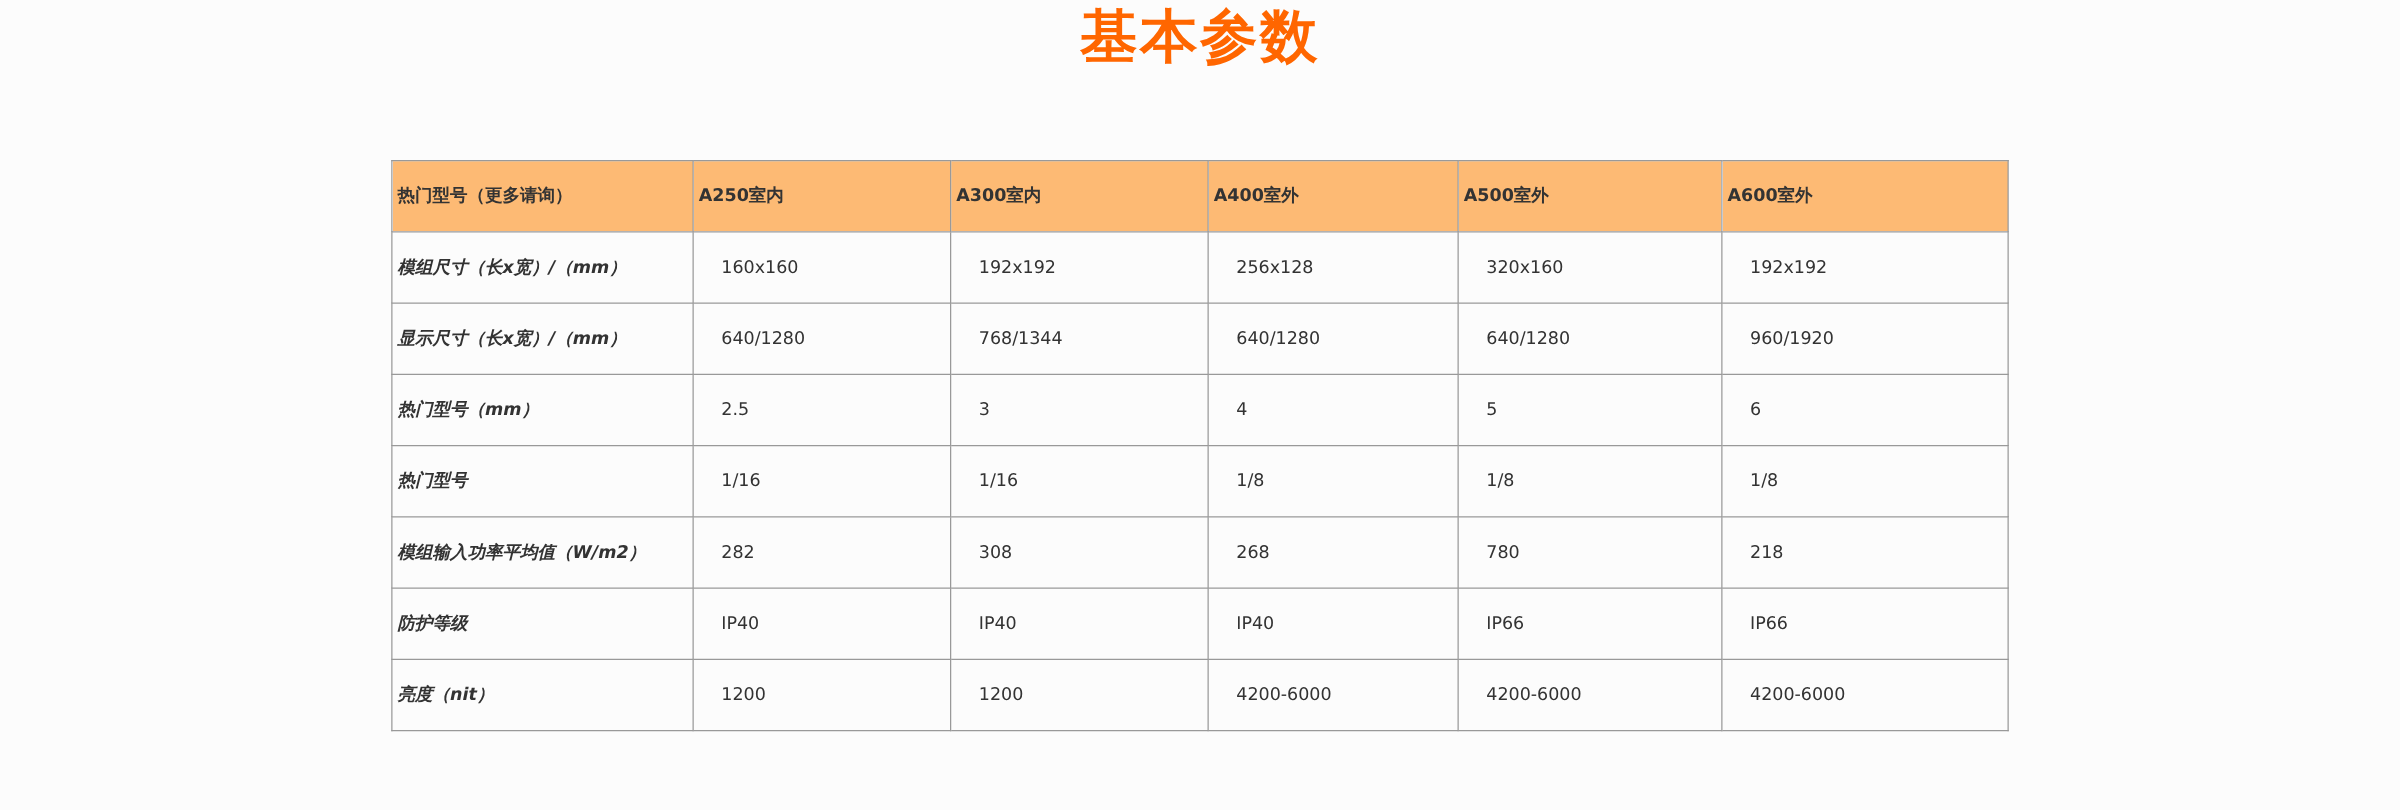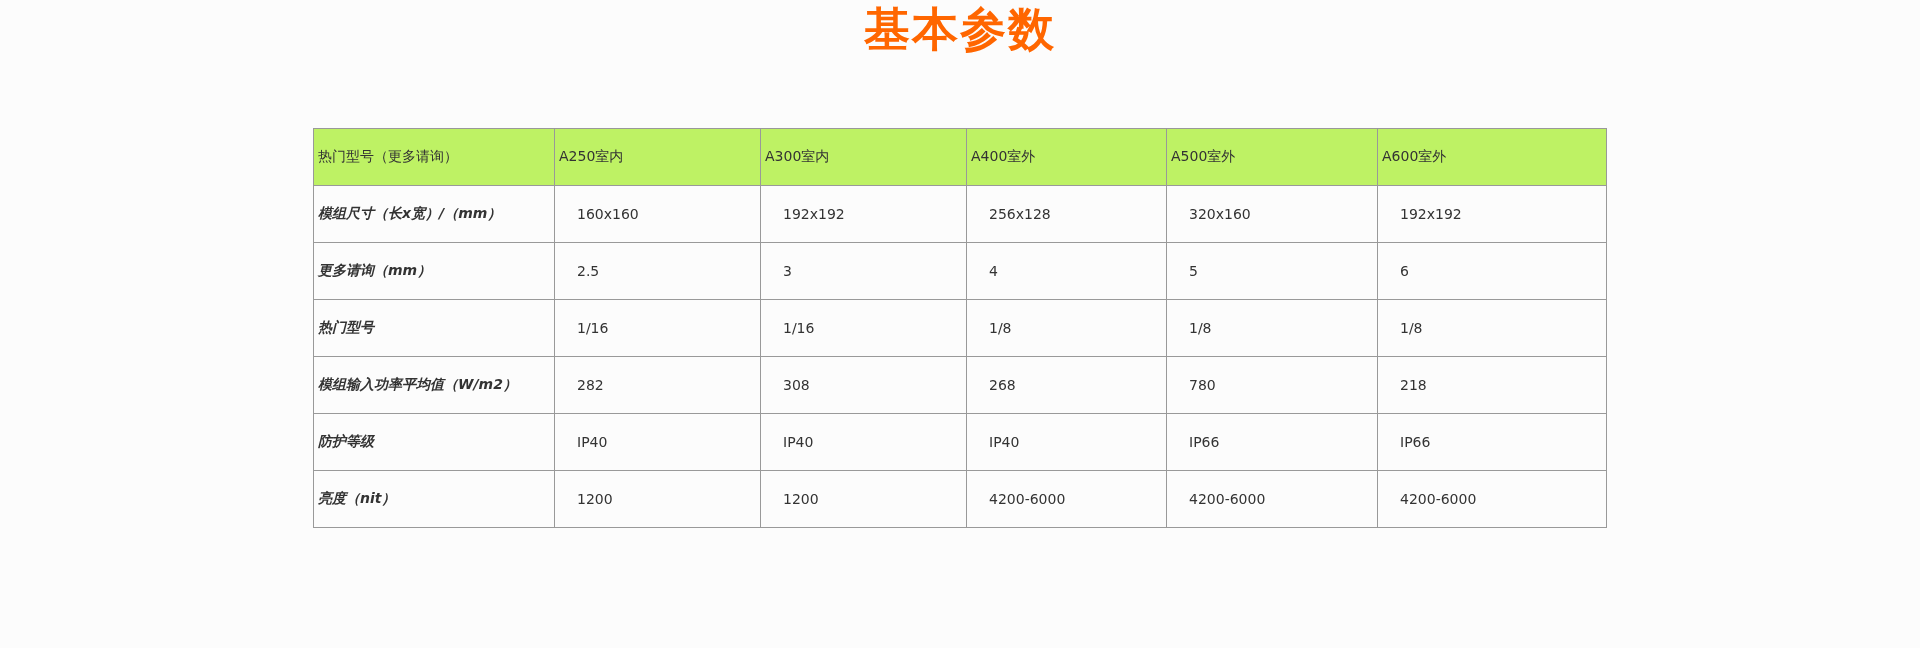--- a/index.html
+++ b/index.html
@@ -48,22 +48,22 @@
     height: 56px;
     padding: 0 4px 0 4px;
     font-size: 14px;
     color: #333333;
     text-align: left;
     vertical-align: middle;
     white-space: nowrap;
     overflow: hidden;
   }
   table.spec-table thead th {
-    background: #bef264;
-    font-weight: normal;
+    background: #fdba74;
+    font-weight: bold;
     color: #333333;
   }
   table.spec-table td.row-label {
     font-weight: bold;
     color: #333333;
     font-style: italic;
   }
   table.spec-table td.cell-value {
     font-weight: normal;
     color: #333333;
@@ -99,21 +99,29 @@
     <tbody>
       <tr>
         <td class="row-label">模组尺寸（长x宽）/（mm）</td>
         <td class="cell-value">160x160</td>
         <td class="cell-value">192x192</td>
         <td class="cell-value">256x128</td>
         <td class="cell-value">320x160</td>
         <td class="cell-value">192x192</td>
       </tr>
       <tr>
-        <td class="row-label">更多请询（mm）</td>
+        <td class="row-label">显示尺寸（长x宽）/（mm）</td>
+        <td class="cell-value">640/1280</td>
+        <td class="cell-value">768/1344</td>
+        <td class="cell-value">640/1280</td>
+        <td class="cell-value">640/1280</td>
+        <td class="cell-value">960/1920</td>
+      </tr>
+      <tr>
+        <td class="row-label">热门型号（mm）</td>
         <td class="cell-value">2.5</td>
         <td class="cell-value">3</td>
         <td class="cell-value">4</td>
         <td class="cell-value">5</td>
         <td class="cell-value">6</td>
       </tr>
       <tr>
         <td class="row-label">热门型号</td>
         <td class="cell-value">1/16</td>
         <td class="cell-value">1/16</td>

